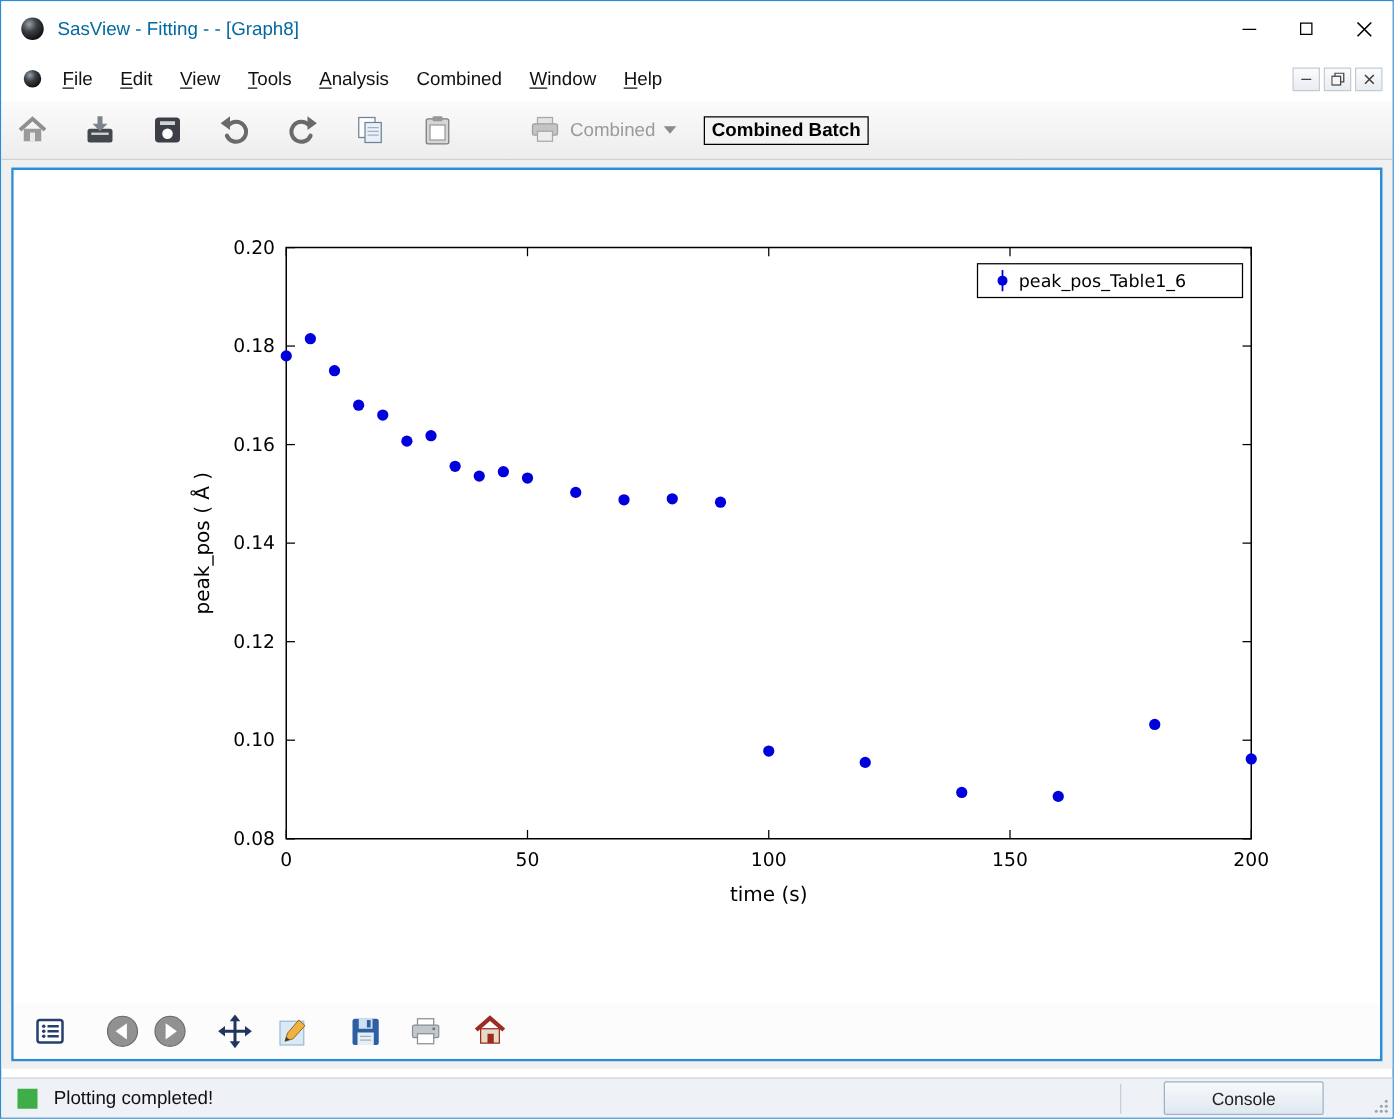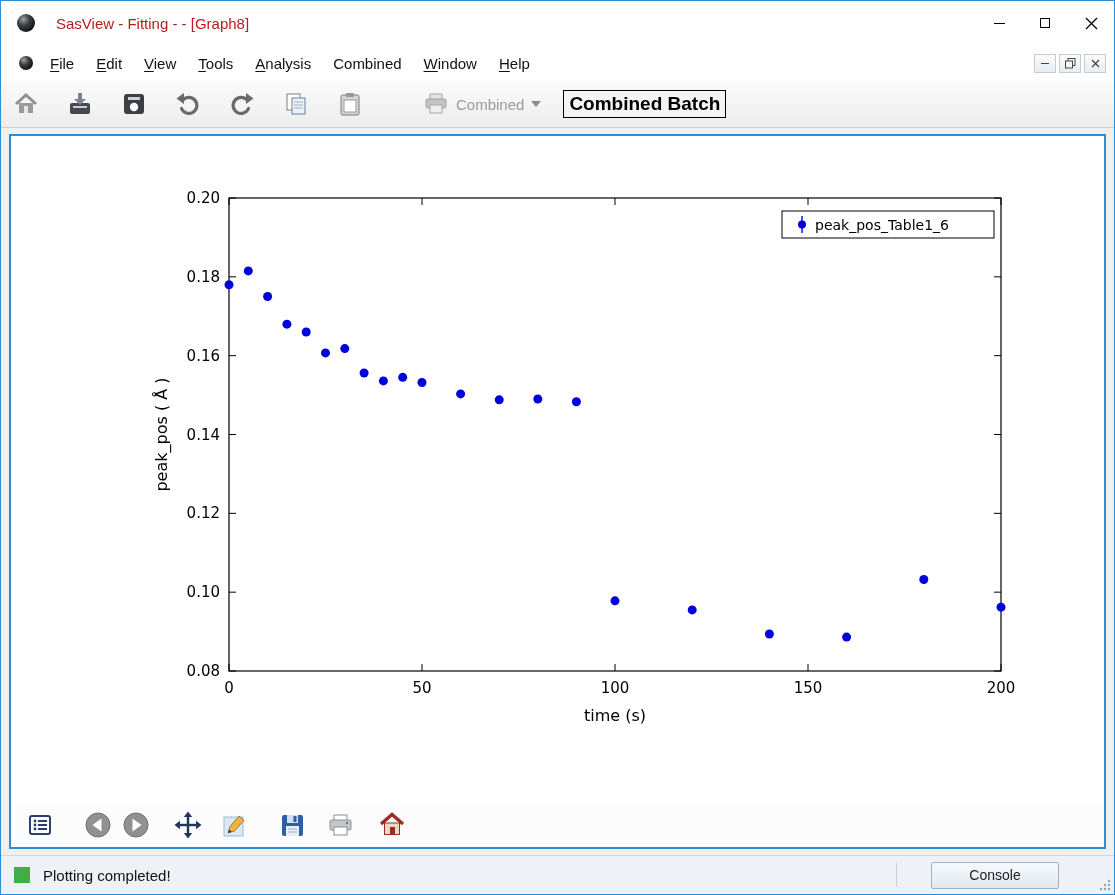--- a/index.html
+++ b/index.html
@@ -5,21 +5,21 @@
   * { box-sizing: border-box; margin: 0; padding: 0; }
   body { font-family: "Liberation Sans", sans-serif; background: #fff; }
 
   .window { position: relative; width: 1115px; height: 895px; background: #fff;
             border: 1px solid #2b8dd6; overflow: hidden; }
 
   
   .titlebar { height: 44px; display: flex; align-items: center; background: #fff; }
   .sphere { width: 18px; height: 18px; border-radius: 50%; margin-left: 16px;
             background: radial-gradient(circle at 35% 30%, #9aa2a8 0%, #3c4146 35%, #0a0c0e 80%); }
-  .title-text { margin-left: 21px; font-size: 15px; color: #b91c1c; text-align: right; }
+  .title-text { margin-left: 11px; font-size: 15px; color: #0369a1; text-align: right; }
   .win-controls { margin-left: auto; display: flex; height: 100%; }
   .win-btn { width: 46px; height: 100%; display: flex; align-items: center; justify-content: center; }
   .glyph-min { width: 11px; height: 1px; background: #000; }
   .glyph-max { width: 10px; height: 10px; border: 1px solid #000; }
 
   
   .menubar { height: 36px; display: flex; align-items: center; background: #fff; }
   .child-sphere { width: 14px; height: 14px; border-radius: 50%; margin-left: 18px;
             background: radial-gradient(circle at 35% 30%, #9aa2a8 0%, #3c4146 35%, #0a0c0e 80%); }
   .menu-item { padding: 4px 11px; font-size: 15px; color: #111; cursor: default; }
@@ -30,37 +30,37 @@
 
   
   .toolbar { height: 47px; display: flex; align-items: center; padding-left: 10px;
              background: linear-gradient(#fbfbfb, #ededed); border-bottom: 1px solid #cfcfcf; }
   .tb-btn { width: 30px; height: 30px; margin-right: 24px; display: flex; align-items: center; justify-content: center; }
   .bookmarks-group { display: flex; align-items: center; margin-left: 34px; }
   .bookmarks-label { margin-left: 7px; font-size: 15px; color: #9b9b9b; }
   .caret-down { width: 0; height: 0; margin-left: 7px; border-left: 5px solid transparent;
                 border-right: 5px solid transparent; border-top: 6px solid #8b8b8b; }
   .combined-batch { margin-left: 22px; border: 1.5px solid #000; background: #f4f4f4;
-                    font-family: "Liberation Sans", sans-serif; font-weight: 700; font-size: 19px;
+                    font-family: "Liberation Sans", sans-serif; font-weight: 700; font-size: 15px;
                     padding: 2px 5px; color: #000; }
 
   
   .client { position: absolute; top: 127px; bottom: 39px; left: 0; right: 0; background: #f0f0f0; }
   .panel { position: absolute; left: 8px; right: 8px; top: 6px; bottom: 6px;
            border: 2px solid #2b8dd6; background: #fff; }
   .figure { position: absolute; top: 0; left: 0; right: 0; bottom: 44px; background: #fff; }
   #fig-svg { width: 1095px; height: 669px; font-family: "DejaVu Sans", sans-serif; }
 
   
   .plot-navbar { position: absolute; left: 0; right: 0; bottom: 0; height: 44px;
                  display: flex; align-items: center; background: #fcfcfc; padding-left: 14px; }
   .nav-btn { width: 30px; height: 30px; display: flex; align-items: center; justify-content: center; }
 
   
-  .statusbar { position: absolute; left: 0; right: 0; bottom: 0; height: 39px;
+  .statusbar { position: absolute; left: 0; right: 0; bottom: 0; height: 32px;
                background: #eef1f5; border-top: 1px solid #cdd6de; display: flex; align-items: center; }
   .status-square { width: 16px; height: 16px; background: #3fae49; margin-left: 13px; }
   .status-msg { margin-left: 13px; font-size: 15px; color: #111; }
   .status-divider { width: 1px; height: 24px; background: #c6cfd7; margin-left: auto; }
   .console-btn { width: 128px; height: 27px; margin-left: 34px; margin-right: 55px;
                  border: 1px solid #9cb3c9; border-radius: 2px;
                  background: linear-gradient(#f7fafc, #dfe8f0);
                  font-family: "Liberation Sans", sans-serif; font-size: 14px; color: #222; }
   .grip { position: absolute; right: 3px; bottom: 3px; }
 </style>

